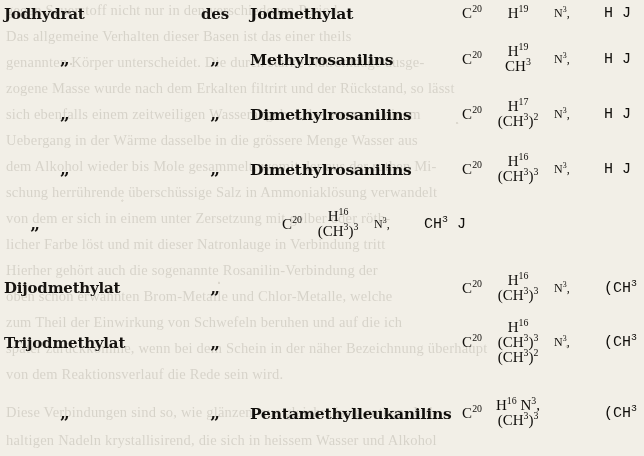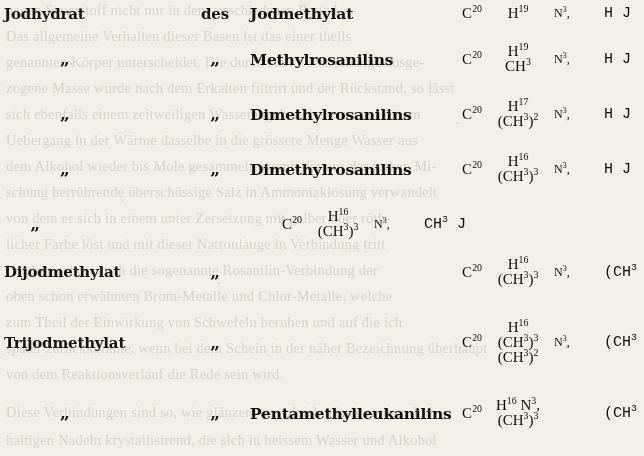--- a/index.html
+++ b/index.html
@@ -226,21 +226,21 @@
     <div class="c-des fraktur quote-mark">„</div>
     <div class="c-comp fraktur"></div>
     <div class="c-f1"><span>C</span><sup>20</sup></div>
     <div class="c-f2">
       <span class="stack"><span class="top">H<sup>16</sup></span><span class="bot">(CH<sup>3</sup>)<sup>3</sup></span></span>
     </div>
     <div class="c-f3"><span>N</span><sup>3</sup>,</div>
     <div class="c-f4">CH<sup>3</sup> J</div>
   </div>
 
-  <div class="row" style="top:257px">
+  <div class="row" style="top:273px">
     <div class="c-name fraktur">Dijodmethylat</div>
     <div class="c-des fraktur quote-mark">„</div>
     <div class="c-comp fraktur"></div>
     <div class="c-f1"><span>C</span><sup>20</sup></div>
     <div class="c-f2">
       <span class="stack"><span class="top">H<sup>16</sup></span><span class="bot">(CH<sup>3</sup>)<sup>3</sup></span></span>
     </div>
     <div class="c-f3"><span>N</span><sup>3</sup>,</div>
     <div class="c-f4">(CH<sup>3</sup> J)</div>
   </div>

